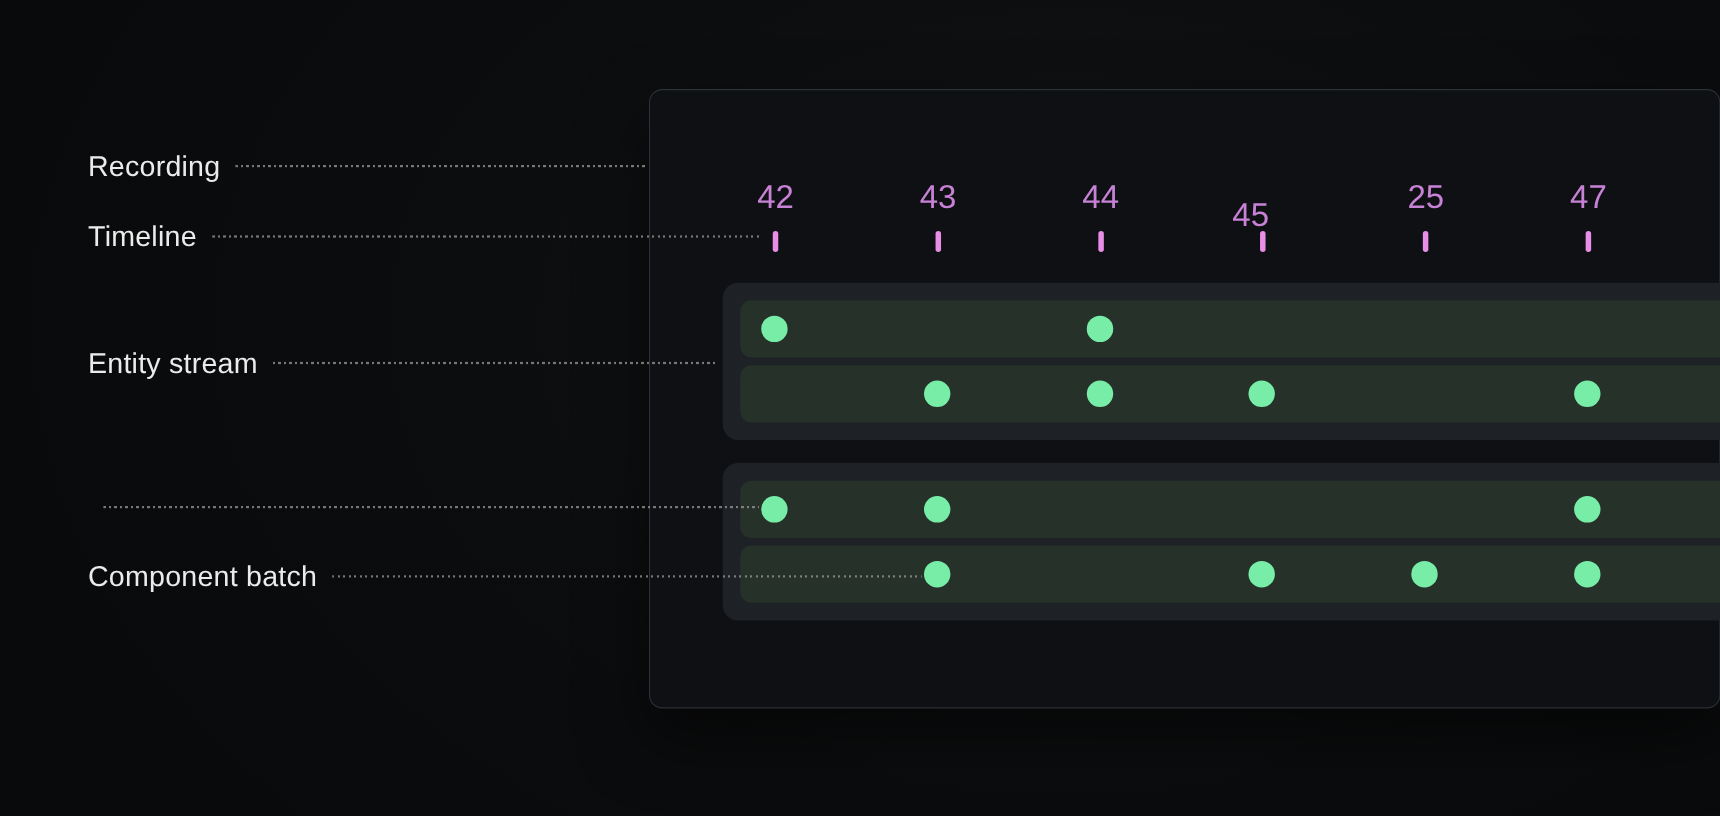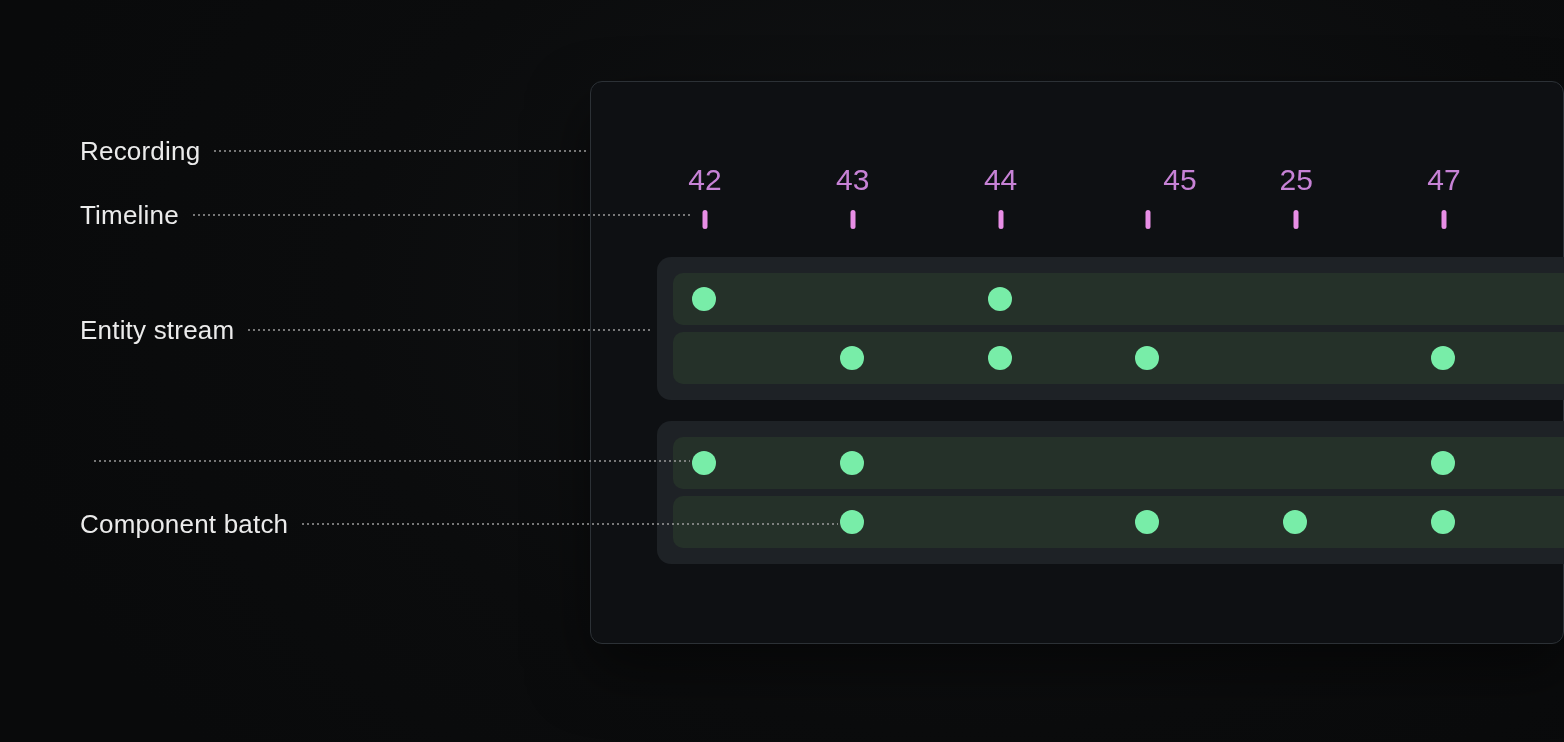--- a/index.html
+++ b/index.html
@@ -98,21 +98,21 @@
 <body style="--bg: #0b0c0d; --bg-hi: #121416; --panel-bg: #0e1013; --panel-border: #2c3136; --group-bg: #1e2226; --row-bg: #253129; --dot: #78eda8; --number: #c782d6; --tick: #e88ee6; --label: #ebebeb; --leader: #9a9a9a;">
 
 <div class="panel">
   <div id="timeline">
       <span class="tl-num" style="left: 114px;">42</span>
       <div class="tick" style="left: 114px;"></div>
       <span class="tl-num" style="left: 261.8px;">43</span>
       <div class="tick" style="left: 261.8px;"></div>
       <span class="tl-num" style="left: 409.6px; text-align: right;">44</span>
       <div class="tick" style="left: 409.6px;"></div>
-      <span class="tl-num" style="left: 589px;">45</span>
+      <span class="tl-num" style="left: 546px; margin-top: 16px;">45</span>
       <div class="tick" style="left: 557.4px;"></div>
       <span class="tl-num" style="left: 705.2px;">25</span>
       <div class="tick" style="left: 705.2px;"></div>
       <span class="tl-num" style="left: 853px;">47</span>
       <div class="tick" style="left: 853px;"></div>
     </div>
 </div>
 
 <div id="groups">
     <div class="group" style="top: 257px;">

